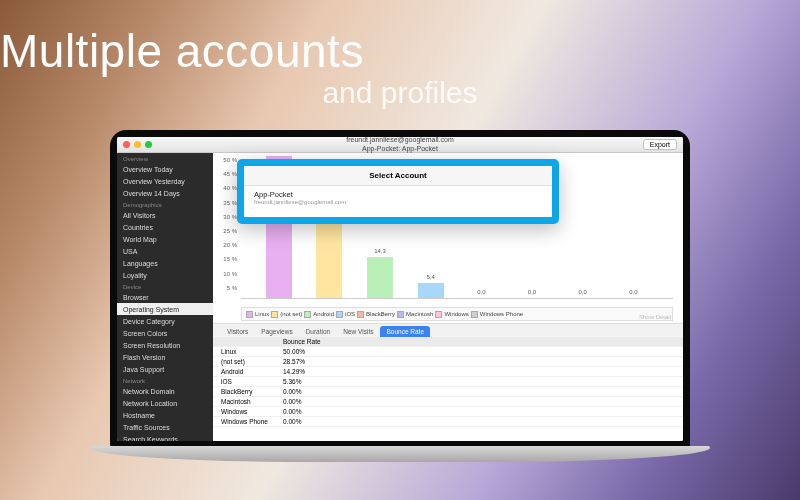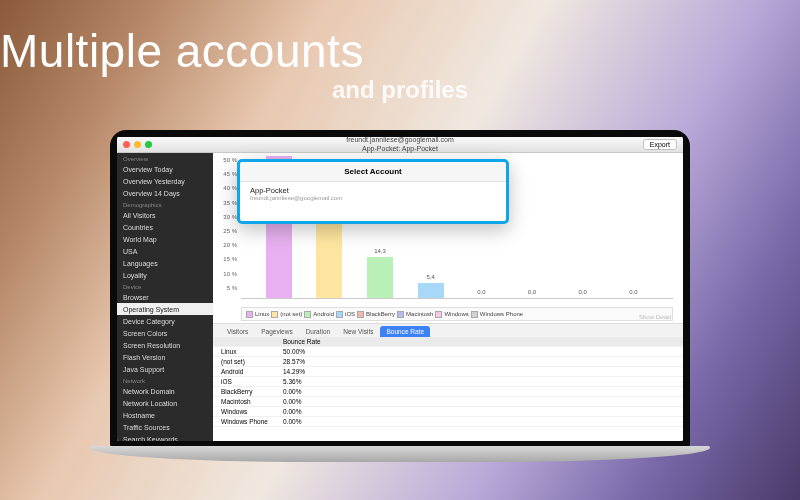--- a/index.html
+++ b/index.html
@@ -1,19 +1,19 @@
 <!DOCTYPE html>
 <html><head>
 <meta charset="utf-8">
 <style>
 *{margin:0;padding:0;box-sizing:border-box;font-family:-apple-system,"Helvetica Neue",Helvetica,Arial,sans-serif}
 html,body{width:800px;height:500px;overflow:hidden}
 .bg{width:800px;height:500px;background:linear-gradient(120deg,#8a5a3a 0%,#b88a6a 15%,#e8c8b0 30%,#f0e8e0 50%,#b8a8d8 70%,#7868a8 85%,#4a3a6a 100%);position:relative}
 .hero1{position:absolute;top:24px;width:100%;font-size:46px;font-weight:400;color:#fff;letter-spacing:.5px}
-.hero2{position:absolute;top:76px;width:100%;text-align:center;font-size:24px;font-weight:700;color:rgba(255,255,255,.85)}
+.hero2{position:absolute;top:76px;width:100%;text-align:center;font-size:30px;font-weight:400;color:rgba(255,255,255,.85)}
 .laptop{position:absolute;left:90px;top:130px;width:620px;height:370px}
 .lid{position:absolute;left:20px;top:0;width:580px;height:318px;background:#0a0a0a;border-radius:16px 16px 4px 4px;padding:7px}
 .screen{width:100%;height:100%;background:#f4f4f4;border-radius:2px;overflow:hidden;position:relative}
 .base{position:absolute;left:0;top:316px;width:620px;height:16px;background:linear-gradient(#d8d8d8,#a8a8a8);border-radius:2px 2px 40% 40%/2px 2px 100% 100%}
 .titlebar{height:16px;background:linear-gradient(#f8f8f8,#e2e2e2);border-bottom:1px solid #c8c8c8;display:flex;align-items:center;padding:0 6px;font-size:7px;color:#444;position:relative}
 .tl{display:flex;gap:4px}
 .dot{width:7px;height:7px;border-radius:50%}
 .dot.r{background:#ff5f56}.dot.y{background:#ffbd2e}.dot.g{background:#27c93f}
 .tcenter{position:absolute;left:0;right:0;text-align:center;line-height:1.2}
 .export{position:absolute;right:6px;background:#fff;border:1px solid #c0c0c0;border-radius:3px;padding:1px 6px;font-size:7px;cursor:pointer}
@@ -33,27 +33,27 @@
 .leg{display:flex;align-items:center;white-space:nowrap}
 .showdetail{position:absolute;right:12px;bottom:3px;font-size:6px;color:#bbb}
 .tabs{display:flex;gap:1px;padding:2px 8px 0;border-top:1px solid #ddd;font-size:6.5px;background:#f2f2f2}
 .tab{padding:2px 6px;color:#555;cursor:pointer;border-radius:3px 3px 0 0}
 .tab.act{background:#3b82f6;color:#fff}
 .table{flex:1;font-size:6.5px;overflow:hidden;background:#fff}
 .trow{display:flex;height:10px;align-items:center;border-bottom:1px solid #f0f0f0}
 .trow.head{background:#eaeaea;font-weight:500}
 .tc1{width:70px;padding-left:8px}
 .tc2{width:44px;text-align:left}
-.popup{position:absolute;left:120px;top:22px;width:272px;background:#fff;border:3px solid #0ea5e9;border-radius:5px;box-shadow:0 6px 20px rgba(0,0,0,.25);z-index:10}
+.popup{position:absolute;left:120px;top:22px;width:322px;background:#fff;border:7px solid #0ea5e9;border-radius:5px;box-shadow:0 6px 20px rgba(0,0,0,.25);z-index:10}
 .phead{text-align:center;font-size:8px;font-weight:600;padding:5px;border-bottom:1px solid #e0e0e0;background:#f6f6f6;border-radius:5px 5px 0 0}
 .pitem{padding:4px 10px;border-bottom:1px solid #f0f0f0;cursor:pointer}
 .pname{font-size:7.5px;color:#222}
 .pemail{font-size:6px;color:#999}
 .pitem:last-child{border-bottom:none}
-.pitem.last{padding-bottom:20px}
+.pitem.last{padding-bottom:12px}
 </style>
 </head>
 <body>
 
 <div class="bg">
   <div class="hero1">Multiple accounts</div>
   <div class="hero2">and profiles</div>
 
   <div class="laptop">
     <div class="lid">

